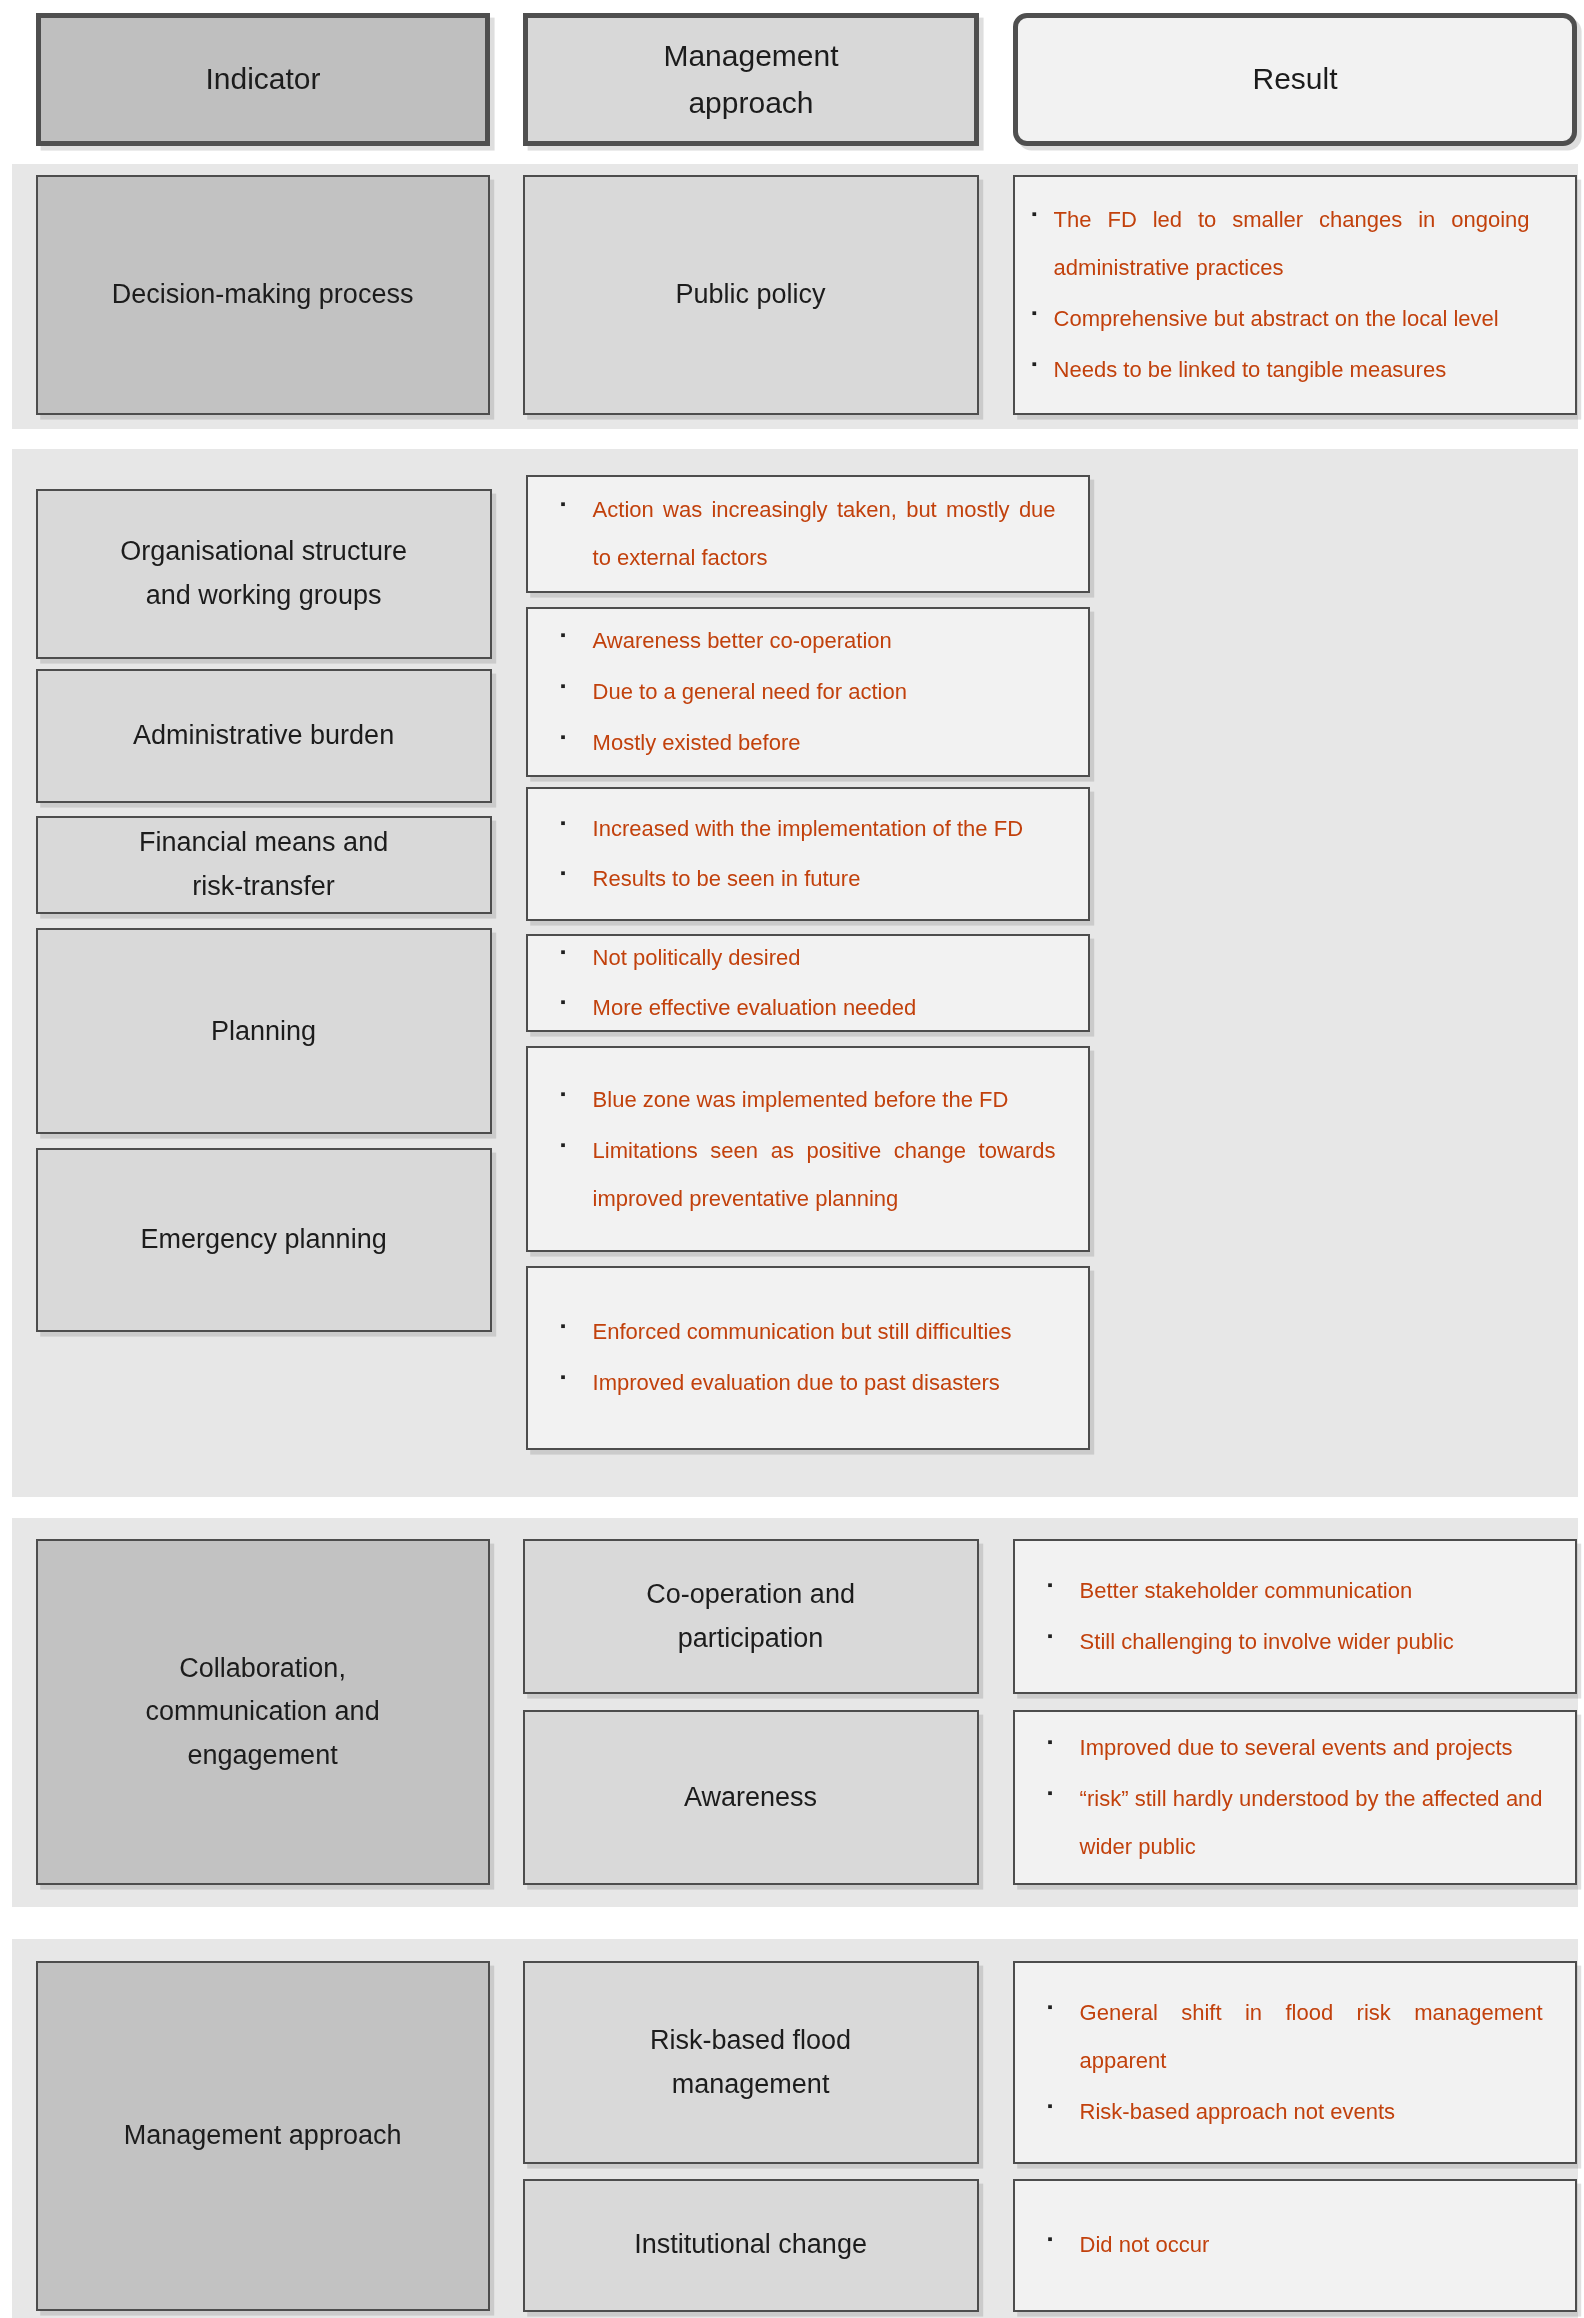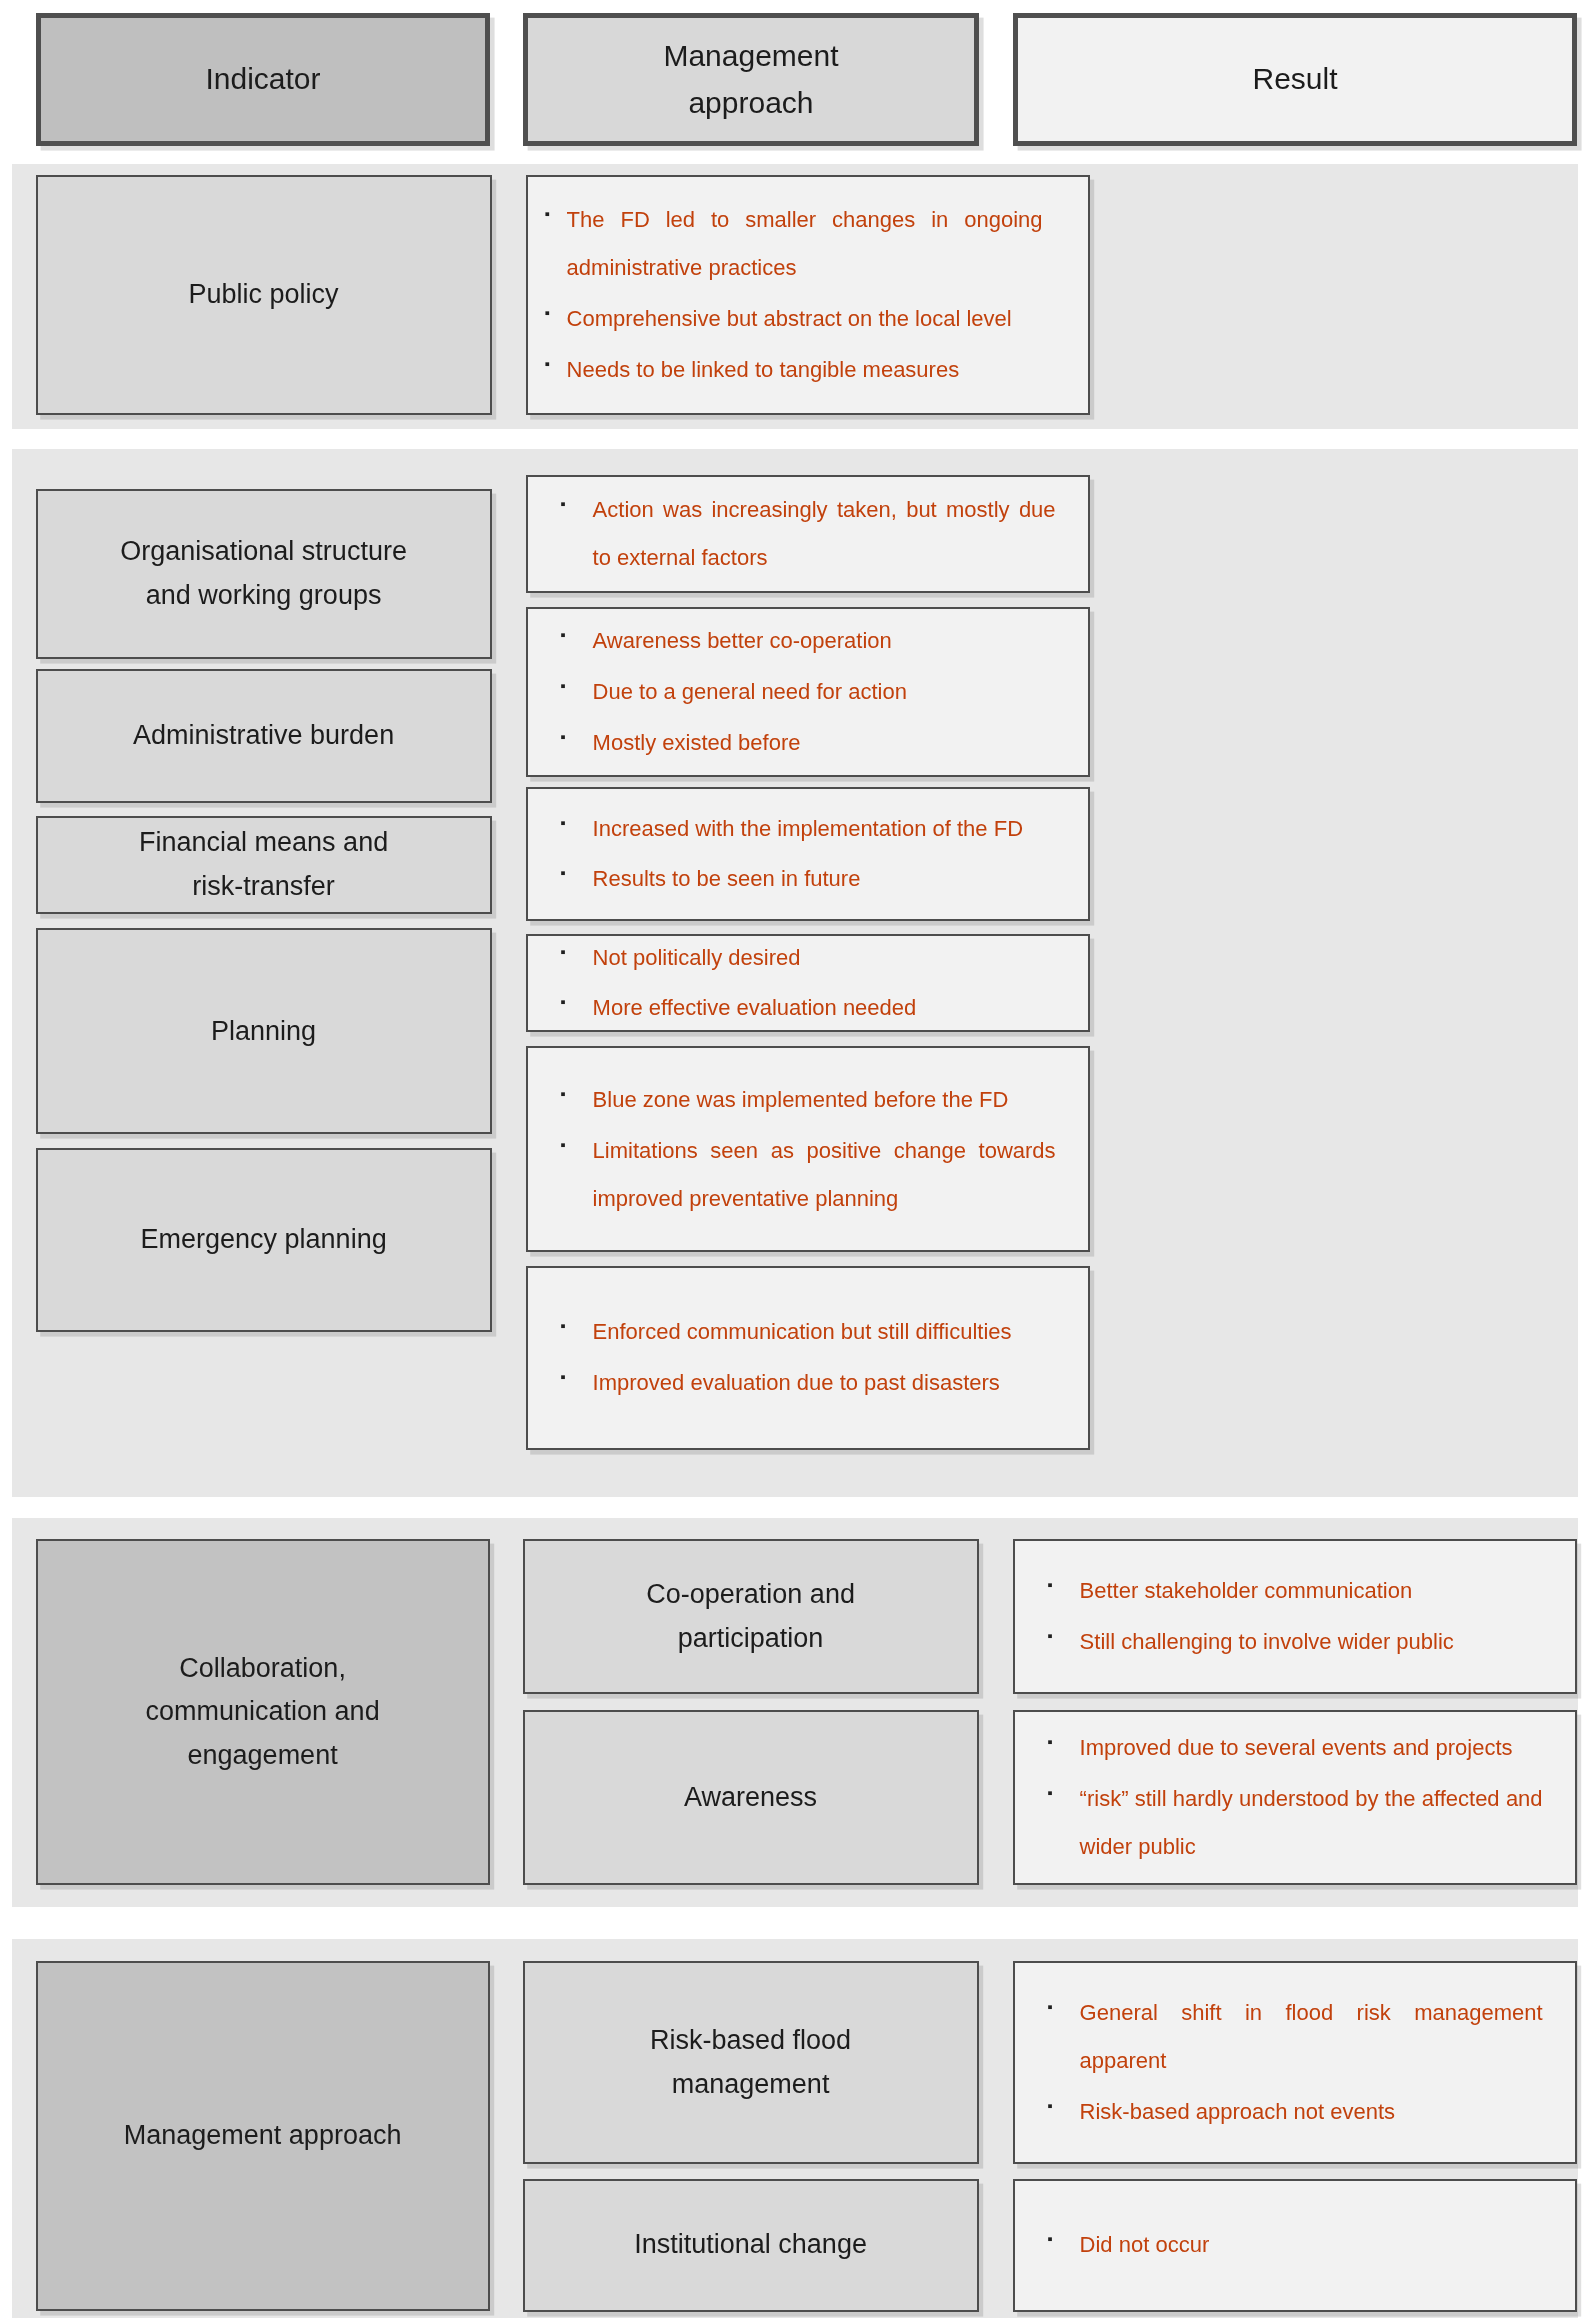--- a/index.html
+++ b/index.html
@@ -21,21 +21,21 @@
   
   .header-row { margin: 13px 7px 0 36px; height: 133px; }
   .hbox {
     height: 100%; width: 100%;
     border: 5.6px solid #4f4f4f;
     display: flex; align-items: center; justify-content: center;
     box-shadow: 4.6px 4.6px 0 rgba(0,0,0,0.13);
   }
   .hbox.ind { background: #bfbfbf; }
   .hbox.app { background: #d8d8d8; }
-  .hbox.res { background: #f2f2f2; }
+  .hbox.res { background: #f2f2f2; border-radius: 14px; }
   .hlbl { font-size: 30px; line-height: 1.55; text-align: center; color: #1c1c1c; }
   .hbox.app .hlbl { max-width: 218px; }
 
   
   .band {
     background: #e7e7e7;
     margin-left: 11.6px; margin-right: 7px;
     padding-left: 24px;
   }
   .band-1 { margin-top: 18px; height: 265px;  padding-top: 11px; padding-bottom: 14px; }
@@ -112,20 +112,25 @@
     </div>
     <div class="c-res">
       <div class="hbox res">
         <div class="hlbl">Result</div>
       </div>
     </div>
   </div>
 
   <div class="band band-1">
     <div class="cols">
+      <div class="c-ind">
+        <div class="box ind-cell">
+          <div class="lbl">Decision-making process</div>
+        </div>
+      </div>
       <div class="c-app">
         <div class="box app-cell rh0">
           <div class="lbl">Public policy</div>
         </div>
       </div>
       <div class="c-res">
         <div class="box res-cell tight rh0">
           <div class="bullet">
             <span class="blt">▪</span>
             <span class="rtxt">The FD led to smaller changes in ongoing administrative practices</span>

